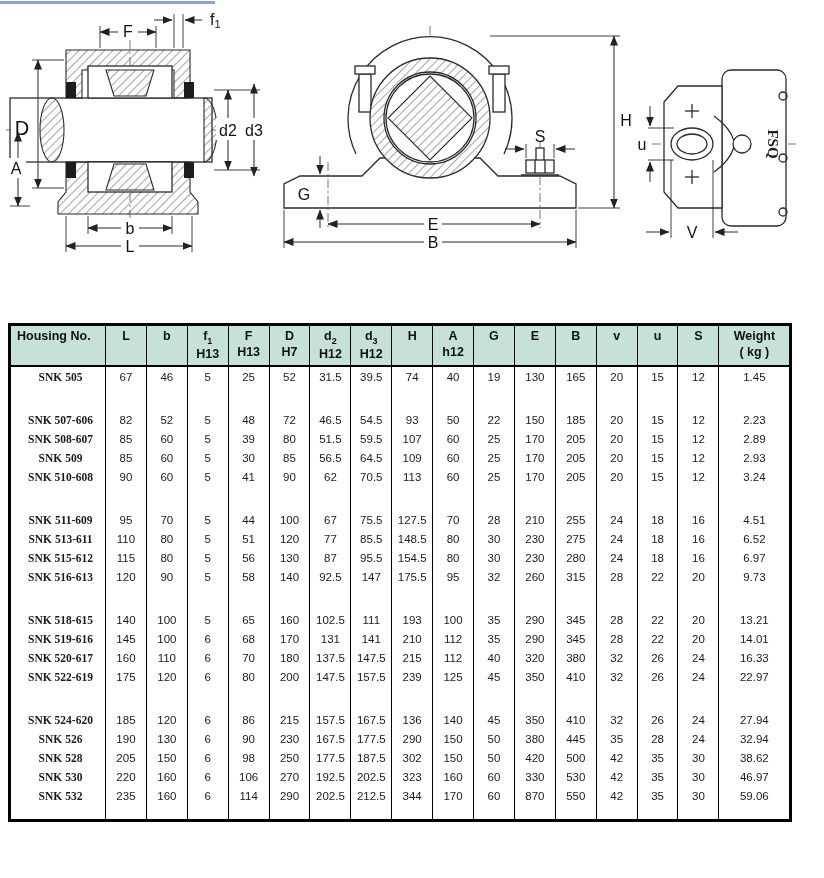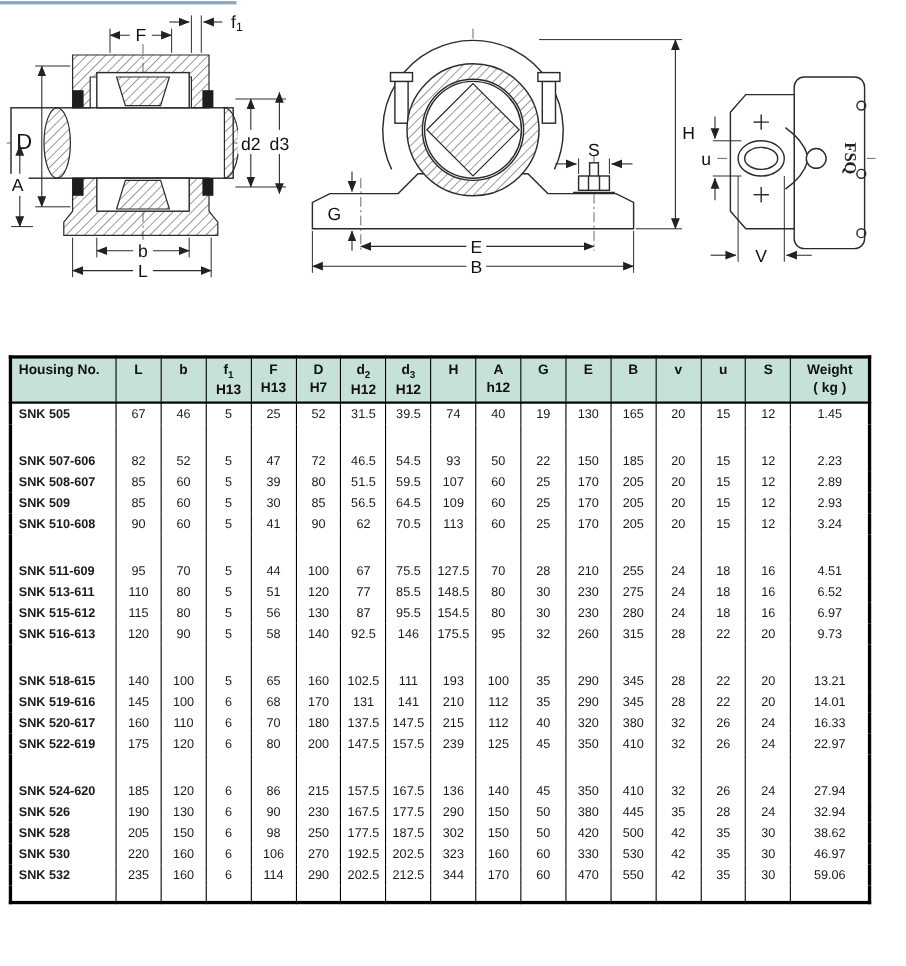--- a/index.html
+++ b/index.html
@@ -27,21 +27,21 @@
   
   .tblwrap{position:absolute;left:8px;top:323px;width:808px;}
   table.spec{border-collapse:collapse;width:688px;table-layout:fixed;
              border:3px solid #000;}
   table.spec th{background:#c6e2d8;border:1.4px solid #000;
      font-weight:bold;font-size:12.5px;line-height:1.25;padding:3px 1px;vertical-align:top;}
   table.spec th:first-child{text-align:left;padding-left:6px;}
   table.spec thead tr{border-bottom:2.5px solid #000;}
   table.spec td{border-left:1.2px solid #000;border-right:1.2px solid #000;
      font-size:11.5px;text-align:center;height:19px;padding:0 1px;color:#1a1a1a;}
-  table.spec td.house{text-align:left;padding-left:6px;font-weight:bold;white-space:nowrap;}
+  table.spec td.house{text-align:center;padding-left:6px;font-weight:bold;white-space:nowrap;font-family:Liberation Serif, serif;}
   table.spec tr.gap td{height:24px;}
   table.spec tr.gap:last-child td{height:14px;}
   col.c-house{width:96px;}
   col.c-num{width:40.9px;}
   col.c-weight{width:72px;}
   sub{font-size:9px;}
 </style>
 </head>
 <body>
 
@@ -331,21 +331,21 @@
             <td></td>
             <td></td>
             <td></td>
             <td></td>
           </tr>
           <tr>
             <td class="house">SNK 507-606</td>
             <td>82</td>
             <td>52</td>
             <td>5</td>
-            <td>47</td>
+            <td>48</td>
             <td>72</td>
             <td>46.5</td>
             <td>54.5</td>
             <td>93</td>
             <td>50</td>
             <td>22</td>
             <td>150</td>
             <td>185</td>
             <td>20</td>
             <td>15</td>
@@ -486,21 +486,21 @@
             <td>6.97</td>
           </tr>
           <tr>
             <td class="house">SNK 516-613</td>
             <td>120</td>
             <td>90</td>
             <td>5</td>
             <td>58</td>
             <td>140</td>
             <td>92.5</td>
-            <td>146</td>
+            <td>147</td>
             <td>175.5</td>
             <td>95</td>
             <td>32</td>
             <td>260</td>
             <td>315</td>
             <td>28</td>
             <td>22</td>
             <td>20</td>
             <td>9.73</td>
           </tr>
@@ -699,21 +699,21 @@
             <td>235</td>
             <td>160</td>
             <td>6</td>
             <td>114</td>
             <td>290</td>
             <td>202.5</td>
             <td>212.5</td>
             <td>344</td>
             <td>170</td>
             <td>60</td>
-            <td>470</td>
+            <td>870</td>
             <td>550</td>
             <td>42</td>
             <td>35</td>
             <td>30</td>
             <td>59.06</td>
           </tr>
           <tr class="gap">
             <td></td>
             <td></td>
             <td></td>

